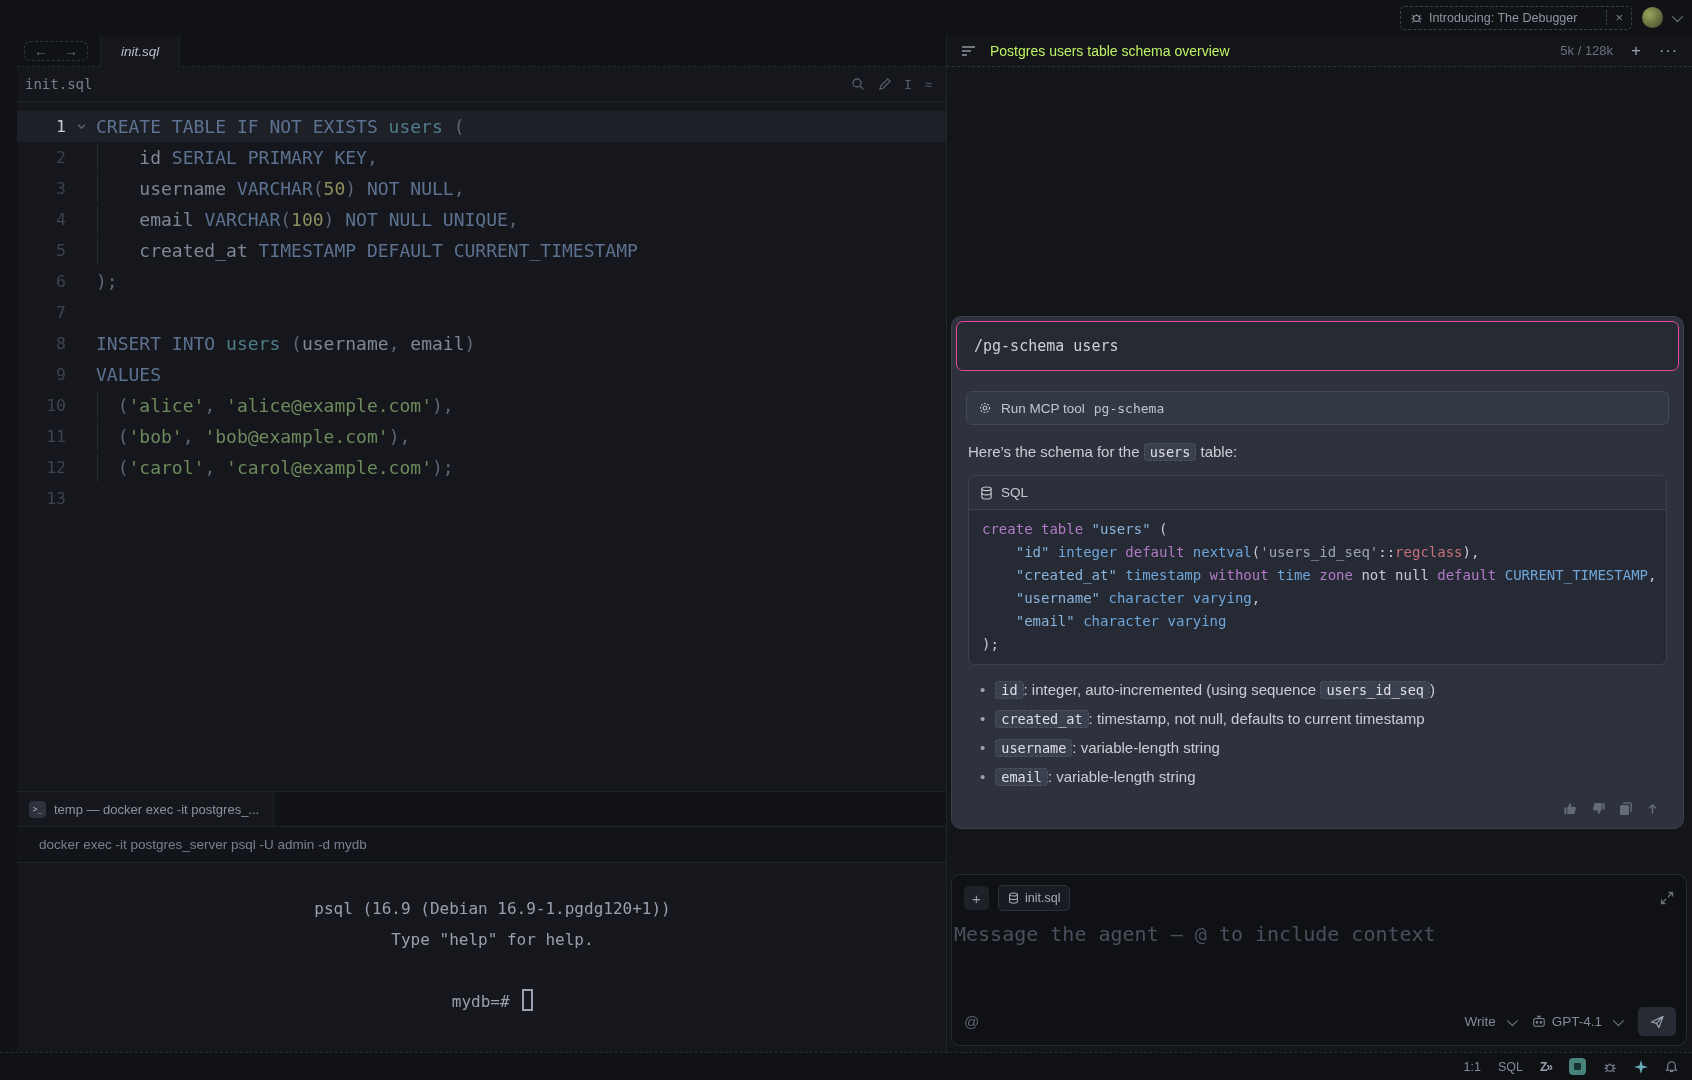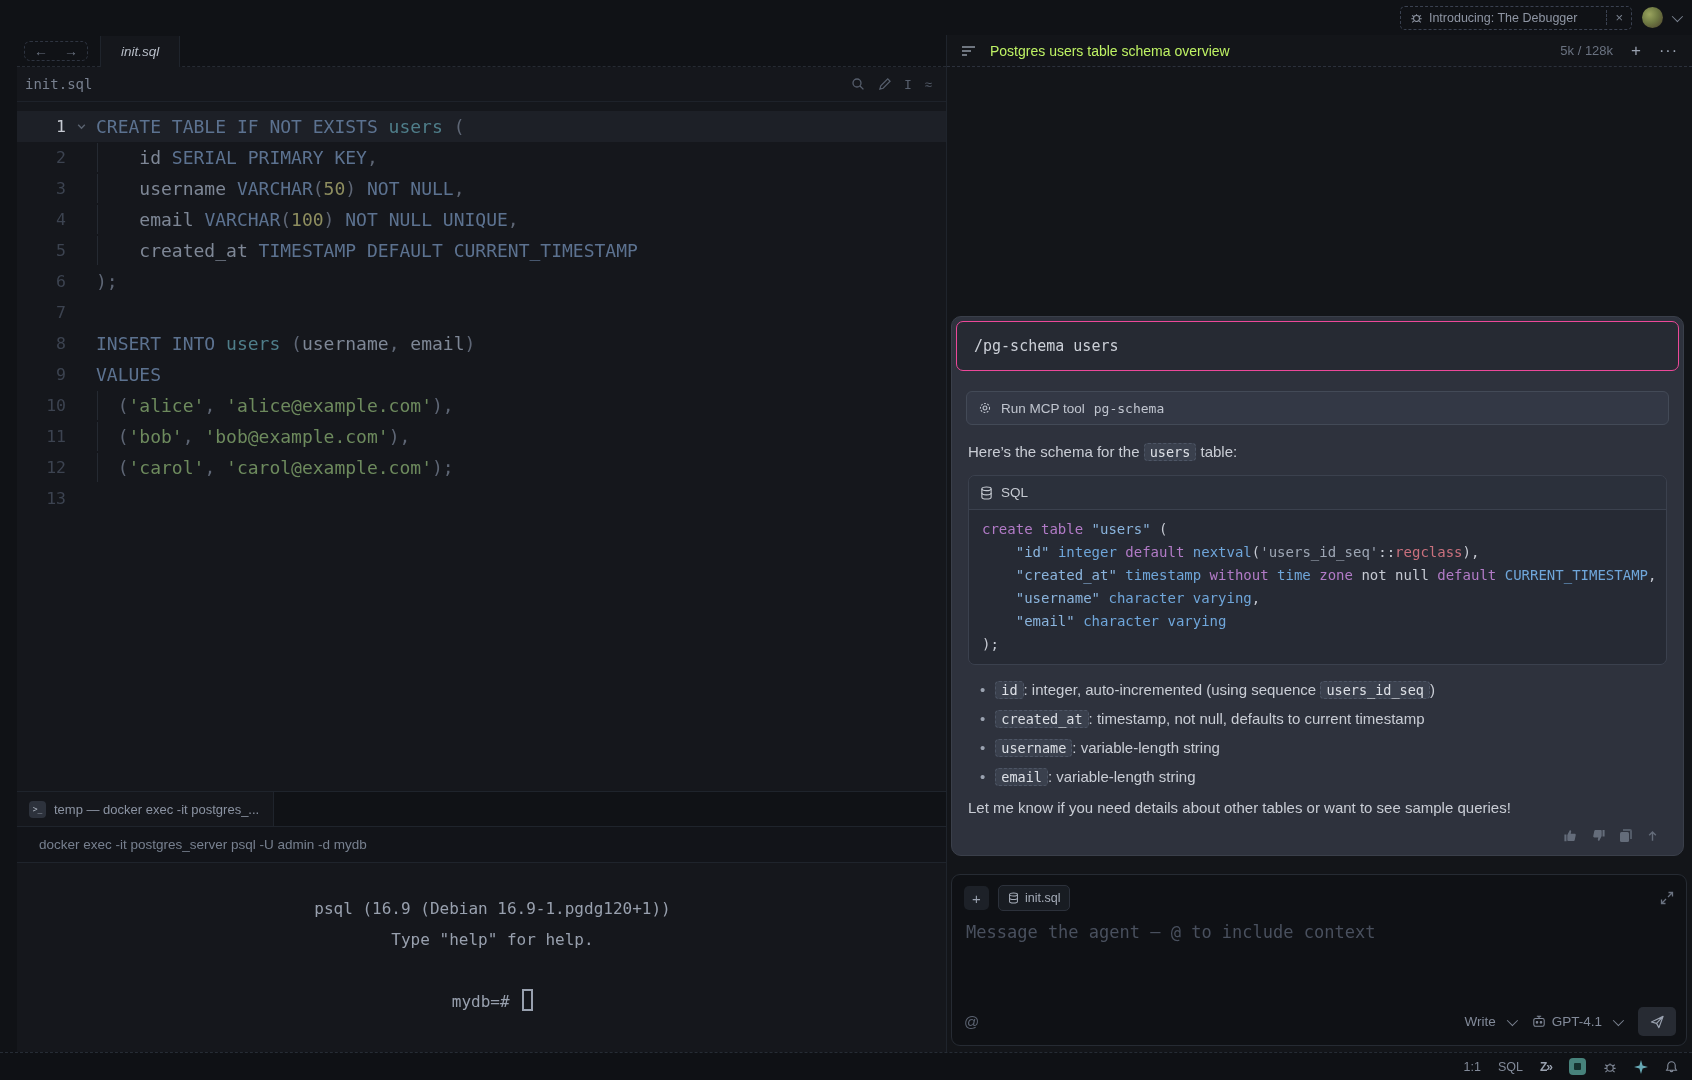--- a/index.html
+++ b/index.html
@@ -107,22 +107,22 @@
 
   
   #composer{position:absolute;left:4px;right:5px;top:839px;height:172px;background:#0f1115;border:1px solid #262b33;
             border-radius:9px;box-sizing:border-box;}
   #attach-row{display:flex;align-items:center;margin:10px 12px 0;}
   #attach-add{width:25px;height:24px;background:#1d2128;border-radius:5px;color:#9aa2b0;font-size:15px;
               display:flex;align-items:center;justify-content:center;}
   .ctx-chip{margin-left:9px;height:24px;background:#181c22;border:1px solid #2c313b;border-radius:5px;
             display:flex;align-items:center;gap:6px;padding:0 9px;color:#a6adb9;font-size:12.5px;}
   #expand-btn{margin-left:auto;color:#6a7280;}
-  #composer-input{display:block;margin:10px 12px 0;width:680px;background:transparent;border:none;outline:none;
-                  font-family:"DejaVu Sans Mono",monospace;font-size:17px;color:#7dd3fc;}
+  #composer-input{display:block;margin:10px 0 0;width:680px;background:transparent;border:none;outline:none;
+                  font-family:"DejaVu Sans Mono",monospace;font-size:20px;color:#7dd3fc;}
   #composer-input::placeholder{color:#49505e;}
   #composer-bottom{position:absolute;left:12px;right:10px;bottom:9px;display:flex;align-items:center;color:#828a99;font-size:13.5px;}
   #at-icon{font-size:15px;color:#5a6270;}
   #composer-bottom .right{margin-left:auto;display:flex;align-items:center;gap:17px;}
   .mode-group,.model-group{display:flex;align-items:center;gap:6px;}
   #send-btn{width:38px;height:29px;background:#272b33;border-radius:5px;display:flex;align-items:center;justify-content:center;color:#9aa2b0;}
 
   
   #statusbar{position:absolute;left:0;top:1052px;width:1692px;height:28px;background:#0f1115;border-top:1px dashed #262c35;
              display:flex;align-items:center;justify-content:flex-end;gap:17px;padding-right:14px;box-sizing:border-box;
@@ -336,21 +336,20 @@
             <div class="bullet">
               <span class="marker">•</span>
               <span><span class="tk-code">username</span><span class="tk-pln">: variable-length string</span></span>
             </div>
             <div class="bullet">
               <span class="marker">•</span>
               <span><span class="tk-code">email</span><span class="tk-pln">: variable-length string</span></span>
             </div>
           </div>
 
-        <div class="prose" id="prose-outro">Let me know if you need details about other tables or want to see sample queries!</div>
 
         <div id="feedback">
           <svg width="15" height="15" viewBox="0 0 16 16" fill="currentColor">
               <path d="M1.5 7h2.2v7H1.5zM4.6 13.4V7.4l2.6-4.9c.9-.3 1.7.4 1.5 1.3L8.2 6h4.2c.8 0 1.4.7 1.2 1.5l-1.1 5.2c-.1.7-.7 1.2-1.4 1.2H5.6c-.4 0-.8-.2-1-.5z"></path>
             </svg>
           <svg width="15" height="15" viewBox="0 0 16 16" fill="currentColor" transform="rotate(180)">
               <path d="M1.5 7h2.2v7H1.5zM4.6 13.4V7.4l2.6-4.9c.9-.3 1.7.4 1.5 1.3L8.2 6h4.2c.8 0 1.4.7 1.2 1.5l-1.1 5.2c-.1.7-.7 1.2-1.4 1.2H5.6c-.4 0-.8-.2-1-.5z"></path>
             </svg>
           <svg width="14" height="15" viewBox="0 0 14 15" fill="currentColor">
               <path d="M4 1h7a2 2 0 0 1 2 2v8h-2V3H4z" opacity=".7"></path>

